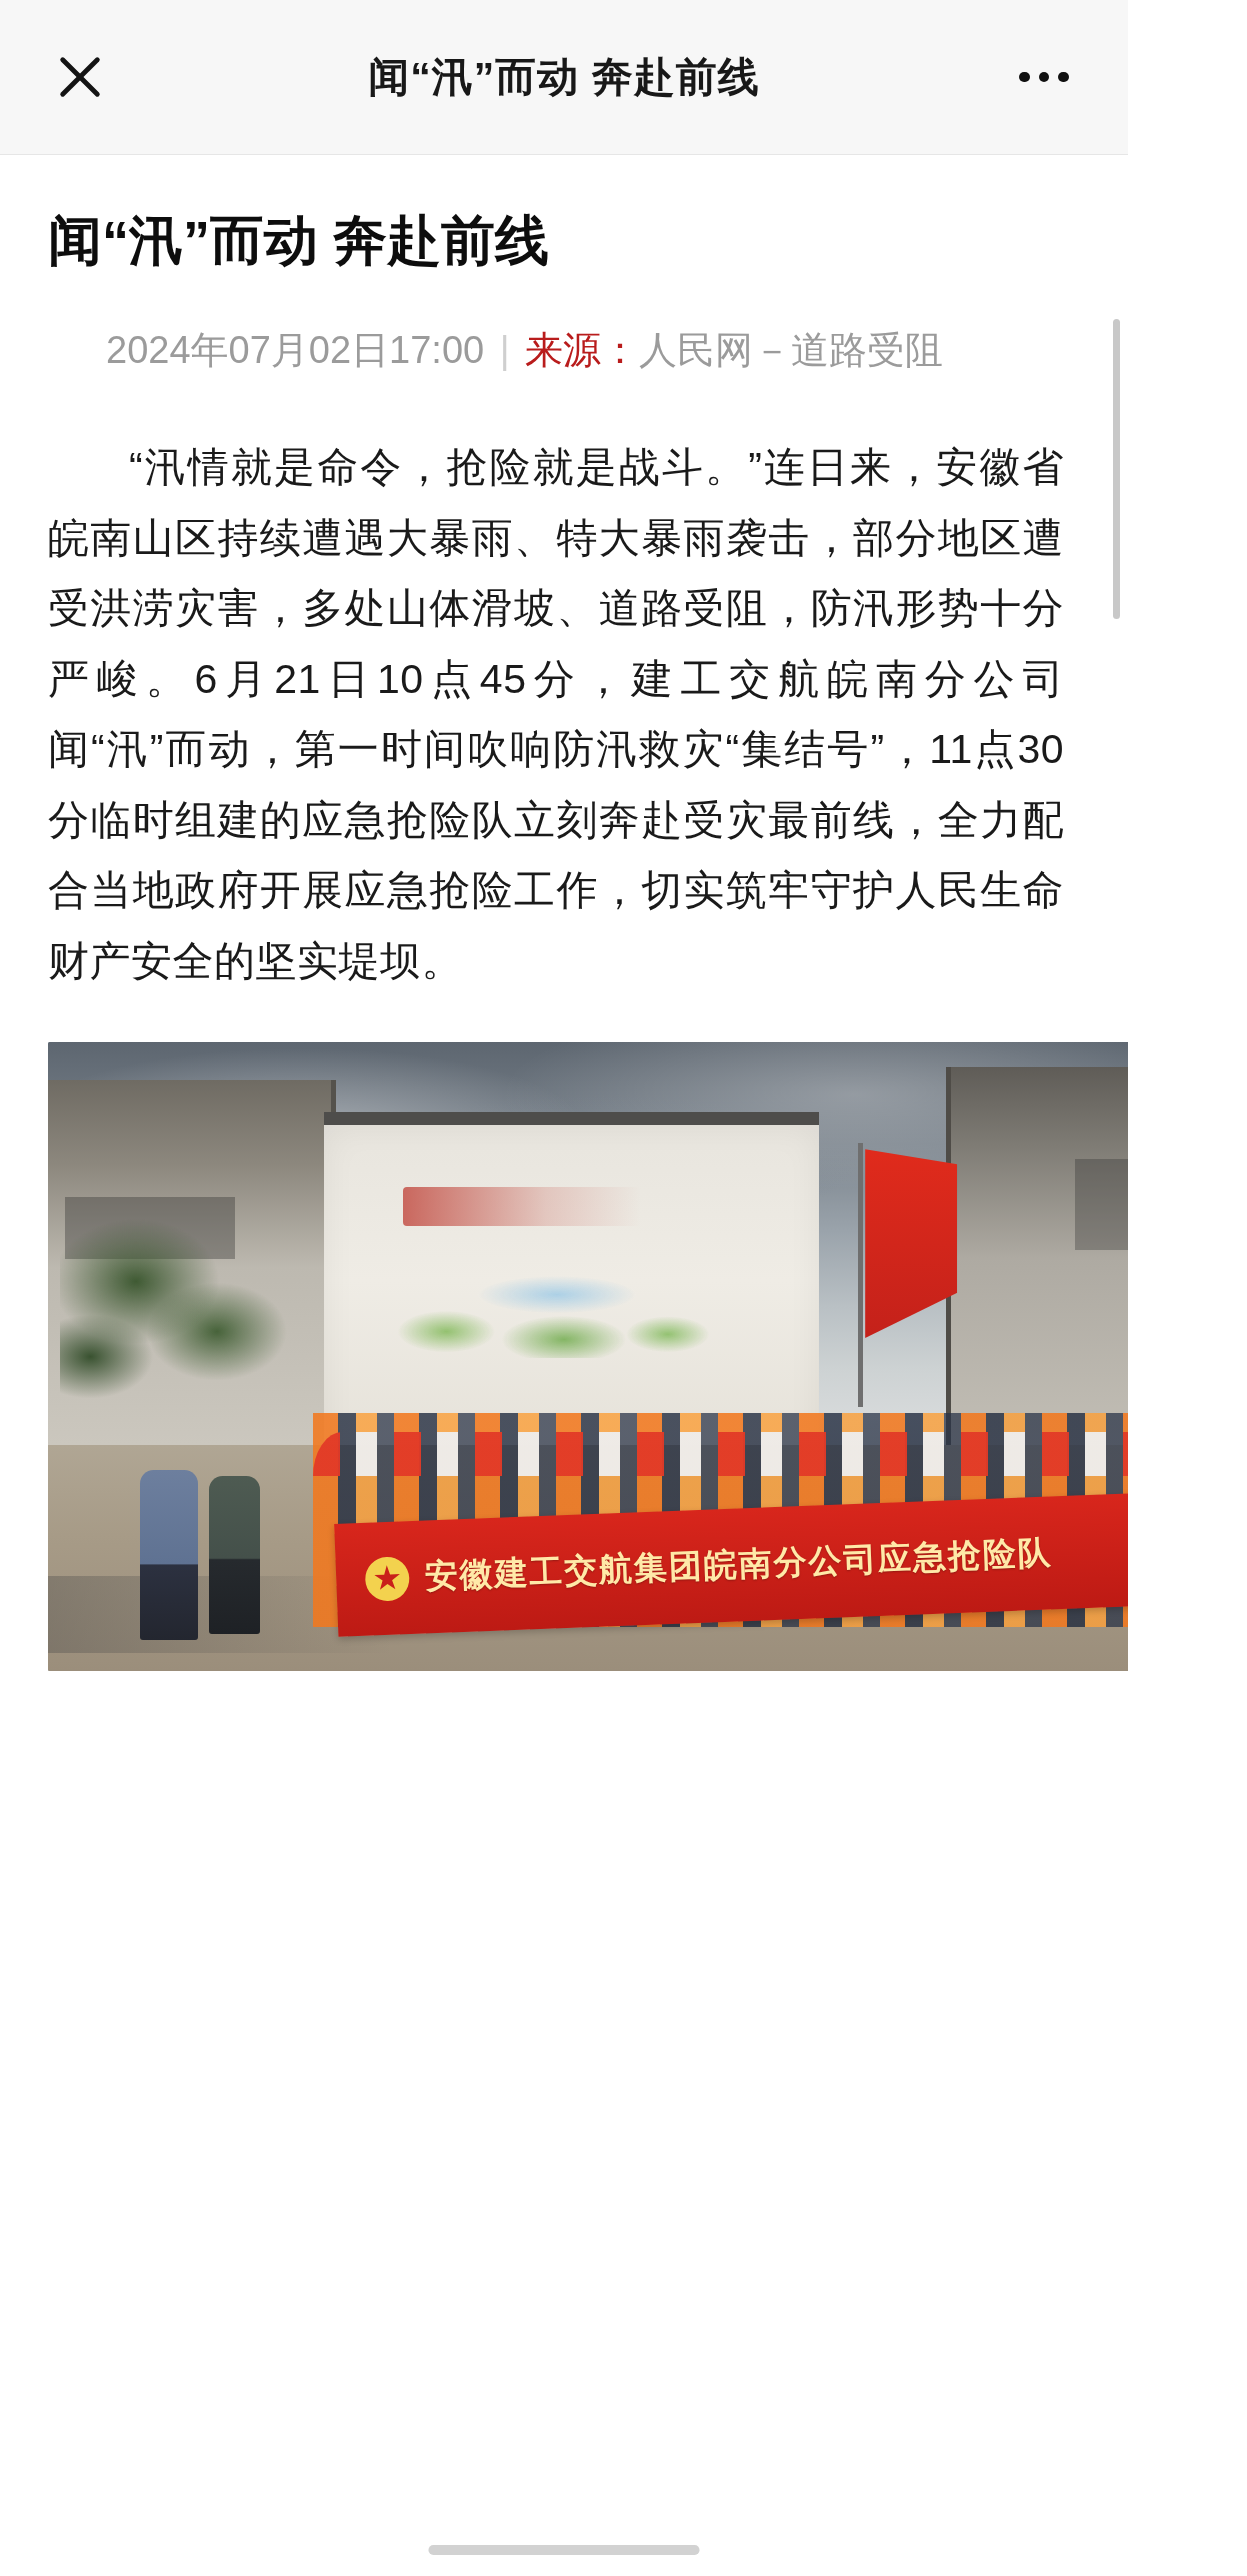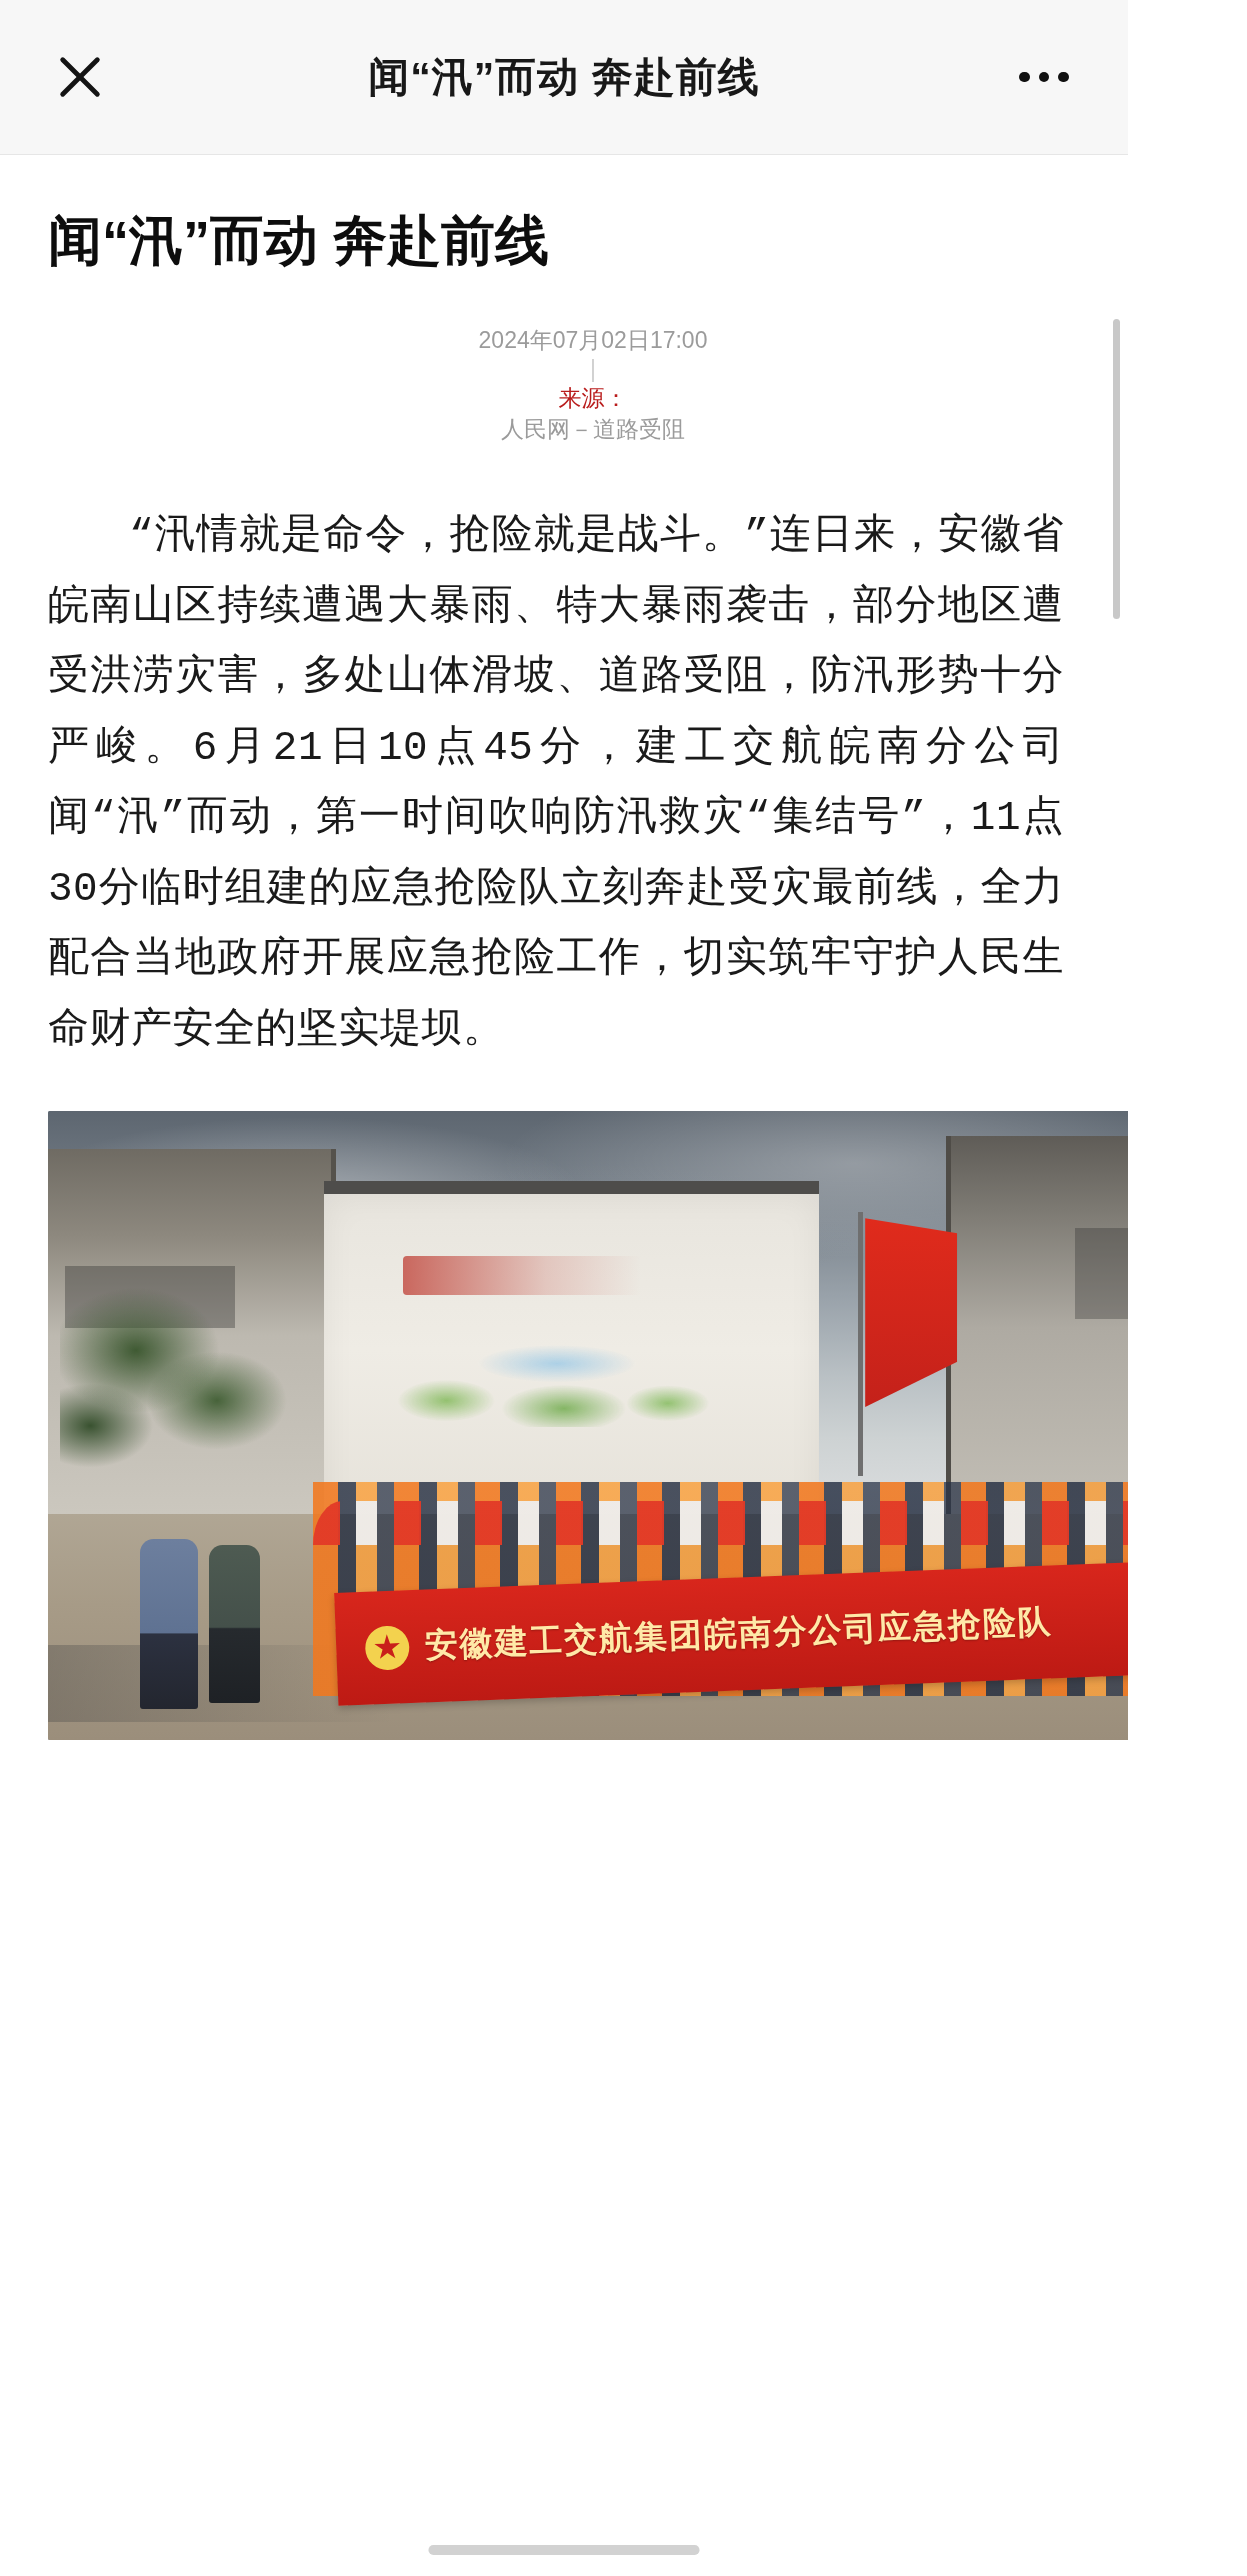--- a/index.html
+++ b/index.html
@@ -74,45 +74,43 @@
     letter-spacing: 0px;
   }
   .subhead {
     font-size: 39px;
     line-height: 1.45;
     color: #8a8a8a;
     margin: 0 0 60px 0;
     font-weight: 400;
   }
   .meta {
-    font-size: 23px;
+    font-size: 38px;
     color: #9b9b9b;
     margin: 0 0 56px 0;
     display: flex;
     align-items: center;
     flex-wrap: wrap;
     padding-left: 58px;
-    flex-direction: column;
   }
   .meta .sep {
     color: #cfcfcf;
     margin: 0 15.5px;
   }
   .meta .src-label { color: #b91c1c; }
   .meta .src-name { color: #9b9b9b; }
 
   .para {
     font-size: 41px;
     line-height: 1.72;
     color: #1a1a1a;
     text-align: justify;
     text-indent: 81px;
     margin: 0 16px 46px 0;
     letter-spacing: 0.5px;
-    font-family: Liberation Mono, monospace;
   }
 
   .figure {
     margin: 11.6px 0 0 0;
     width: 1151px;
     height: 629px;
     overflow: hidden;
     position: relative;
     border-radius: 1.9px;
     background: #6d7d86;

